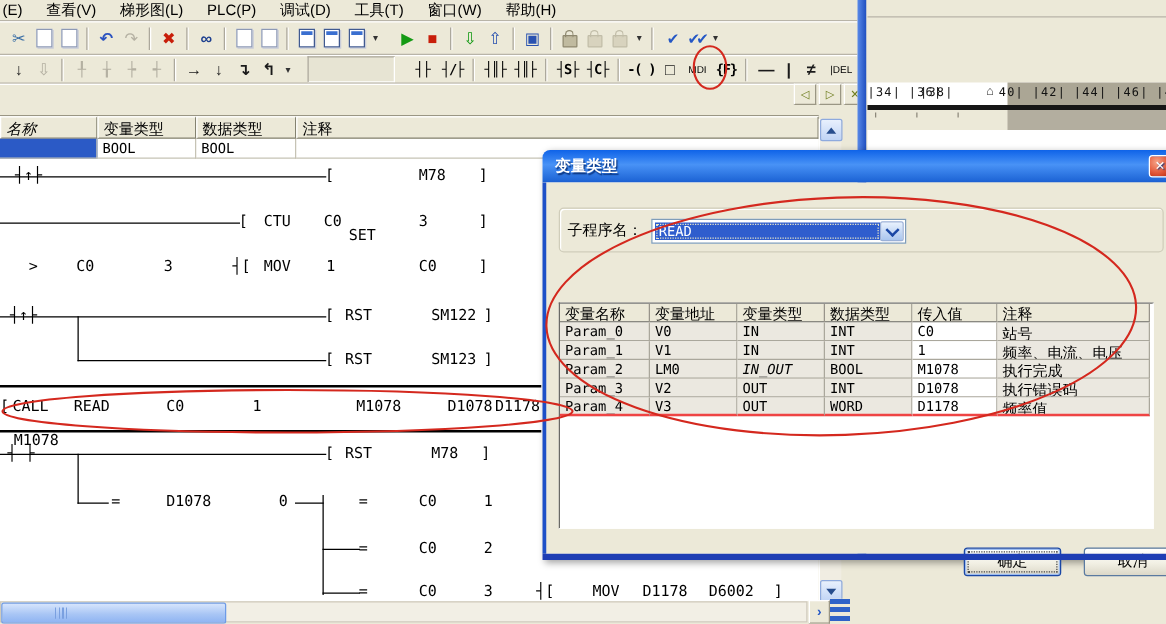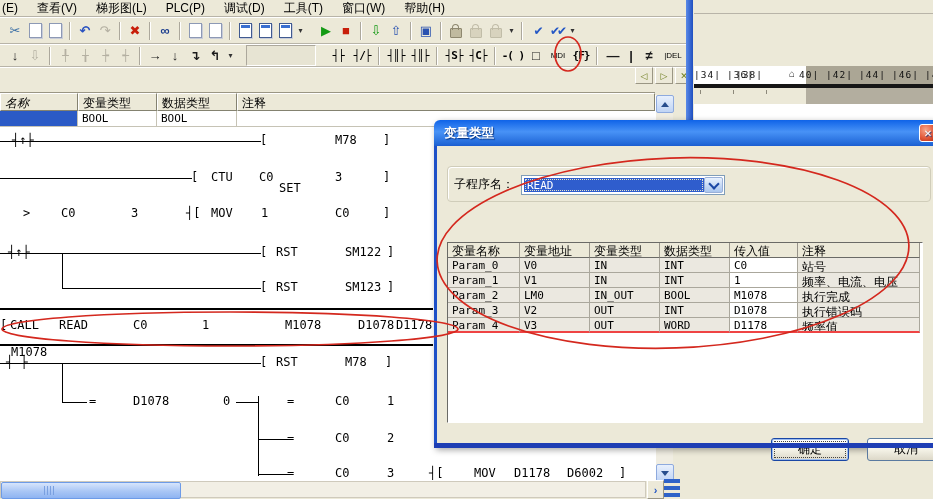--- a/index.html
+++ b/index.html
@@ -385,21 +385,21 @@
           <div class="g-c" style="width: 72px;">Param_1</div>
           <div class="g-c" style="width: 70px;">V1</div>
           <div class="g-c" style="width: 70px;">IN</div>
           <div class="g-c" style="width: 70px;">INT</div>
           <div class="g-c edit" style="width: 68px;">1</div>
           <div class="g-c" style="width: 122px; font-family: &quot;Liberation Sans&quot;, &quot;DejaVu Sans&quot;, sans-serif; font-size: 12px;">频率、电流、电压</div>
         </div>
         <div class="g-row">
           <div class="g-c" style="width: 72px;">Param_2</div>
           <div class="g-c" style="width: 70px;">LM0</div>
-          <div class="g-c" style="width: 70px;">IN_OUT</div>
+          <div class="g-c" style="width: 70px; font-style: italic;">IN_OUT</div>
           <div class="g-c" style="width: 70px;">BOOL</div>
           <div class="g-c edit" style="width: 68px;">M1078</div>
           <div class="g-c" style="width: 122px; font-family: &quot;Liberation Sans&quot;, &quot;DejaVu Sans&quot;, sans-serif; font-size: 12px;">执行完成</div>
         </div>
         <div class="g-row">
           <div class="g-c" style="width: 72px;">Param_3</div>
           <div class="g-c" style="width: 70px;">V2</div>
           <div class="g-c" style="width: 70px;">OUT</div>
           <div class="g-c" style="width: 70px;">INT</div>
           <div class="g-c edit" style="width: 68px;">D1078</div>

